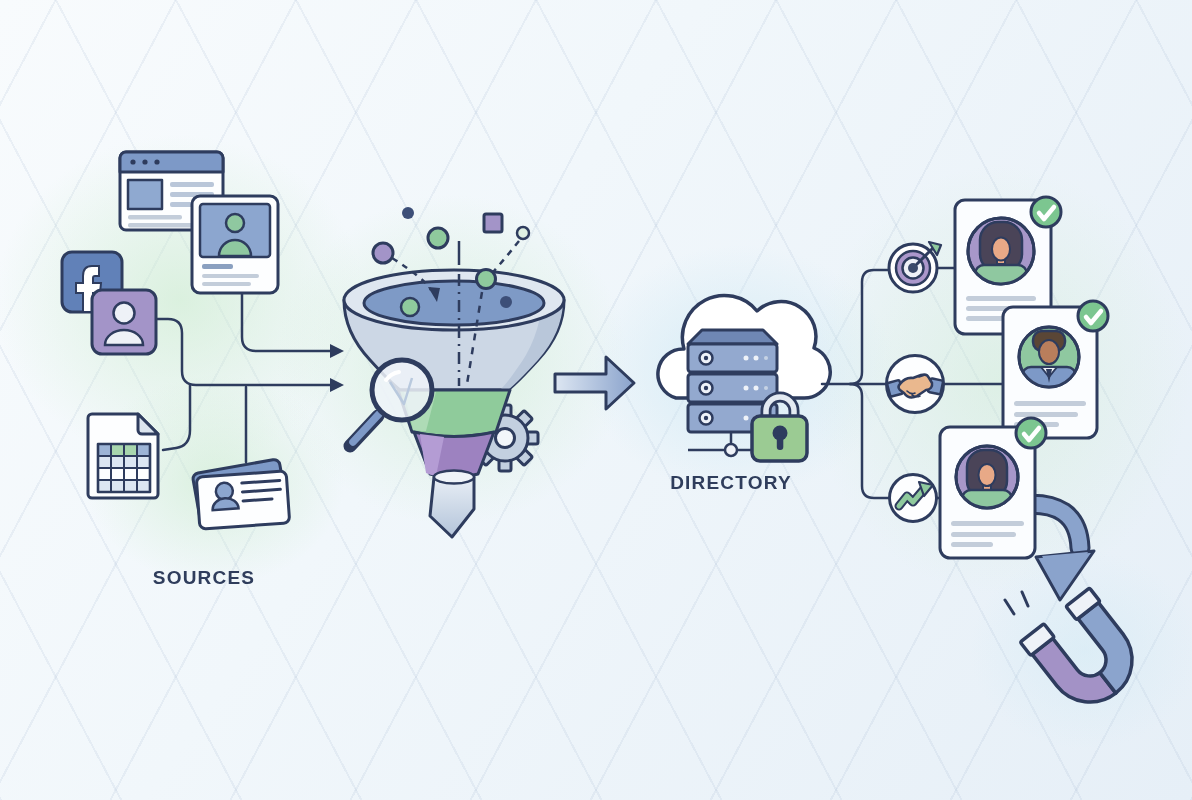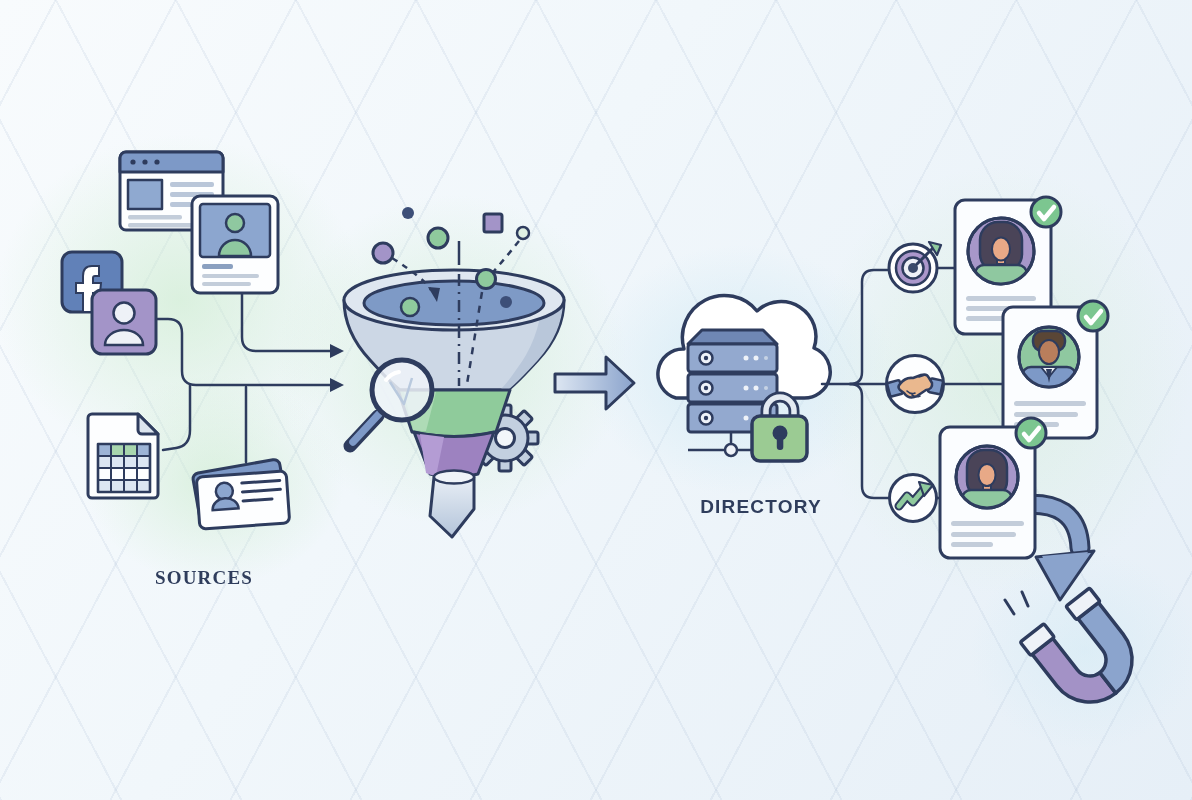--- a/index.html
+++ b/index.html
@@ -12,22 +12,22 @@
     position:absolute;inset:0;
     background:
       repeating-linear-gradient(62deg,  rgba(156,176,204,0.15) 0 2px, transparent 2px 106px),
       repeating-linear-gradient(-62deg, rgba(156,176,204,0.15) 0 2px, transparent 2px 106px);
   }
   svg{position:absolute;inset:0;}
   .label{
     position:absolute;font-weight:bold;font-size:19px;letter-spacing:1.2px;
     color:#2f3d5c;text-align:center;user-select:none;
   }
-  .label-sources{left:134px;top:567px;width:140px;font-family:Liberation Serif, serif;}
-  .label-directory{left:691px;top:472px;width:140px;margin-top:24px;}
+  .label-sources{left:134px;top:567px;width:140px;}
+  .label-directory{left:661px;top:472px;width:140px;}
 </style>
 </head>
 <body>
 
 <div class="stage">
   <div class="bg-grid"></div>
 
   <svg width="1192" height="800" viewBox="0 0 1192 800">
     <defs>
       <radialGradient id="glowGreen">

